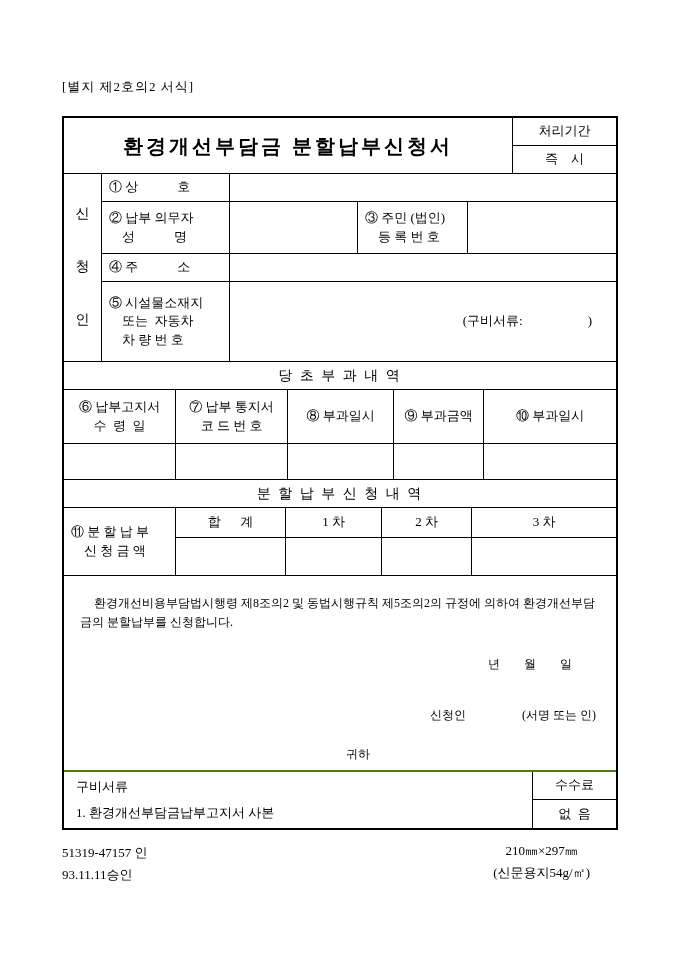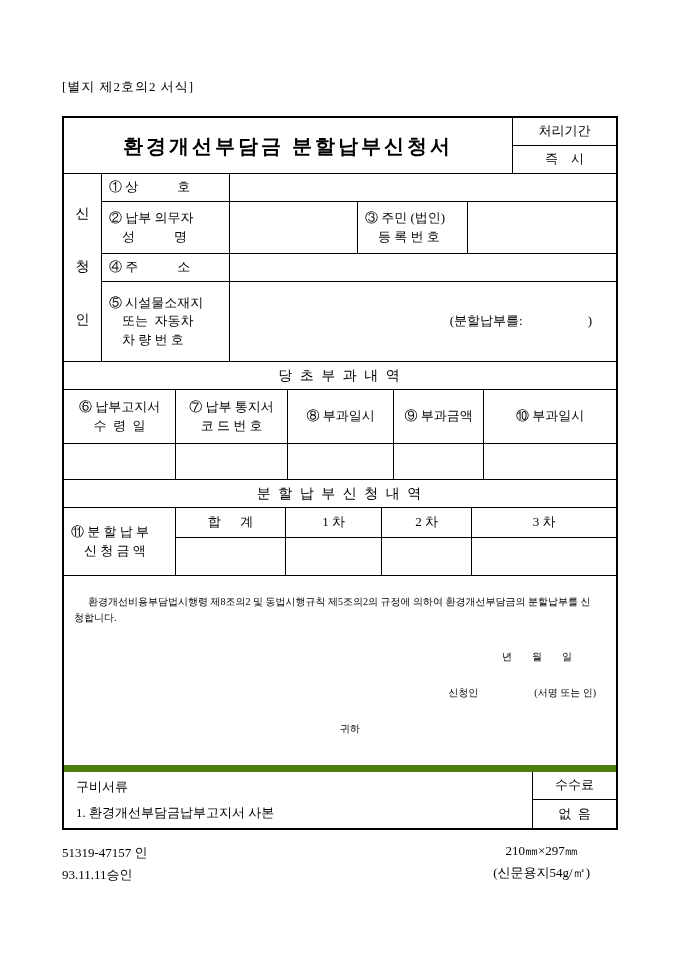--- a/index.html
+++ b/index.html
@@ -41,24 +41,24 @@
 
   
   .secC { grid-template-columns:112px 112px 106px 90px 132px; grid-template-rows:28px 54px 36px; }
   .sect { grid-column:1/6; letter-spacing:2px; font-size:14px; }
 
   
   .secD { grid-template-columns:112px 110px 96px 90px 144px; grid-template-rows:28px 30px 38px; }
   .rowlabel { grid-row:2/4; grid-column:1; justify-content:flex-start; text-align:left; padding-left:7px; }
 
   
-  .secE { height:196px; border-bottom:7px solid #4d7c0f; padding:18px 16px 0 10px; font-size:10px; }
+  .secE { height:196px; border-bottom:2px solid #4d7c0f; padding:18px 16px 0 16px; font-size:12px; }
   .decl-body { text-indent:14px; line-height:1.6; word-break:break-all; text-align:left; }
   .date-line { margin-top:24px; text-align:right; padding-right:28px; white-space:pre-wrap; }
-  .appl-line { margin-top:22px; display:flex; justify-content:flex-end; gap:56px; padding-right:4px; }
+  .appl-line { margin-top:34px; display:flex; justify-content:flex-end; gap:56px; padding-right:4px; }
   .recip-line { margin-top:22px; padding-left:266px; text-align:left; }
 
   
   .secF { grid-template-columns:469px 83px; grid-template-rows:28px 28px; }
   .docs { grid-row:1/3; grid-column:1; flex-direction:column; align-items:flex-start; justify-content:center; gap:8px; text-align:left; padding-left:12px; }
 
   .footer-left  { position:absolute; left:62px;  top:842px; font-size:13px; line-height:1.7; }
   .footer-right { position:absolute; right:62px; top:840px; font-size:13px; line-height:1.7; text-align:center; }
 </style>
 </head>
@@ -93,21 +93,21 @@
     등 록 번 호</div>
       <div class="cell lc"></div>
 
       <div class="cell lbl">④ 주            소</div>
       <div class="cell span3 lc"></div>
 
       <div class="cell lbl">⑤ 시설물소재지
     또는  자동차
     차 량 번 호</div>
       <div class="cell span3 lc phone">
-        <span>(분할납부를:                    )</span>
+        <span>(구비서류:                    )</span>
       </div>
     </div>
 
     <div class="grid secC">
       <div class="cell sect lc">당 초 부 과 내 역</div>
       <div class="cell">⑥ 납부고지서
 수  령  일</div>
       <div class="cell">⑦ 납부 통지서
 코 드 번 호</div>
       <div class="cell">⑧ 부과일시</div>

